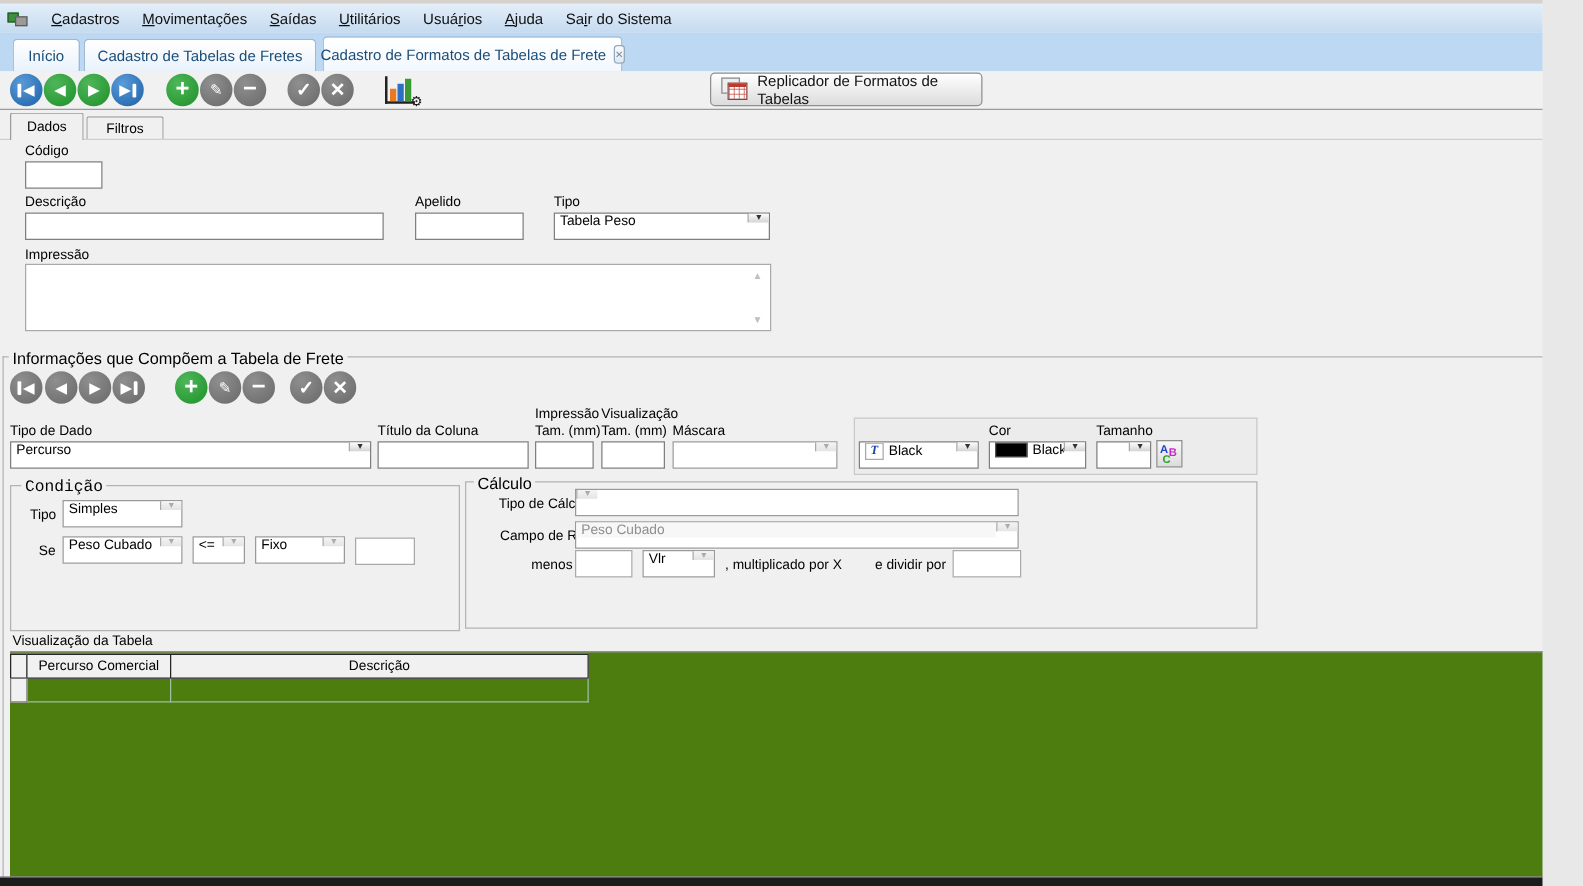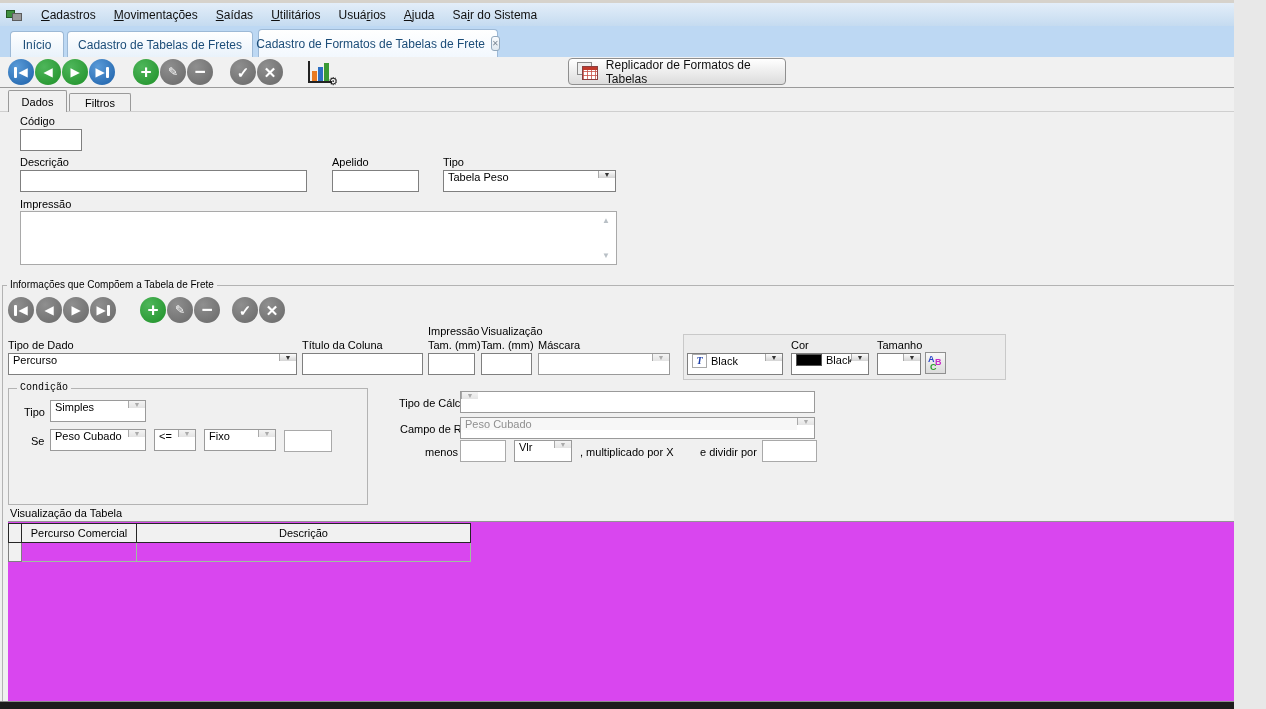--- a/index.html
+++ b/index.html
@@ -135,26 +135,26 @@
     border:1px solid #909090; background:linear-gradient(#f8f8f8,#dcdcdc);
     cursor:default;
   }
   .font-btn span { position:absolute; font-weight:bold; font-size:9px; line-height:1; }
   .font-btn .fa { left:2px; top:2px;  color:#2843c8; }
   .font-btn .fb { left:9px; top:5px;  color:#c828c8; }
   .font-btn .fc { left:4px; top:10px; color:#28a028; }
 
   
   .gbox { position:absolute; border:1px solid #b3b3b3; }
-  .gbox-title { position:absolute; top:-7px; background:#f0f0f0; padding:0 3px; white-space:nowrap; font-size:10px; }
+  .gbox-title { position:absolute; top:-7px; background:#f0f0f0; padding:0 3px; white-space:nowrap; font-size:13px; }
 
   .fontpanel { position:absolute; left:683px; top:334px; width:323px; height:46px; background:#ececec; border:1px solid #c9c9c9; }
 
   
-  .gridwrap { position:absolute; left:8px; top:521px; width:1256px; height:181px; background:#d946ef; border-top:1px solid #949494;padding-left:26px; }
+  .gridwrap { position:absolute; left:8px; top:521px; width:1256px; height:181px; background:#4d7c0f; border-top:1px solid #949494;padding-left:26px; }
   .gh { position:absolute; top:1px; height:20px; background:#f1f1f1; border:1px solid #262626; text-align:center; line-height:18px; font-size:11px; }
   .gr { position:absolute; top:21px; height:19px; }
   .gr.sel { background:#f1f1f1; border:1px solid #7f7f7f; border-top:none; }
   .gr.cell { border-right:1px solid #9fbf9f; border-bottom:1px solid #9fbf9f; }
 
   .bottom-line { position:absolute; left:0; top:701px; width:1266px; height:1px; background:#8c8c8c; }
   .bottom-bar  { position:absolute; left:0; top:702px; width:1266px; height:7px; background:#1c1c1c; }
   .right-edge  { position:absolute; left:1264px; top:3px; width:2px; height:699px; background:#c7c7c7; }
 </style>
 </head>
@@ -372,20 +372,23 @@
   <div class="combo dis" style="left:154px; top:429px; width:42px;">
     <span class="cfield">&lt;=</span>
     <span class="carrow">▼</span>
   </div>
   <div class="combo dis" style="left:204px; top:429px; width:72px;">
     <span class="cfield">Fixo</span>
     <span class="carrow">▼</span>
   </div>
   <input class="tin soft" style="left: 284px; top: 430px; width: 48px;">
 
+  <div class="gbox" style="left:372px; top:385px; width:634px; height:118px;">
+    <span class="gbox-title" style="left:6px;">Cálculo</span>
+  </div>
   <span class="lbl" style="left:399px; top:397px;">Tipo de Cálculo</span>
   <div class="combo dis" style="left:460px; top:391px; width:355px;">
     <span class="carrow">▼</span>
   </div>
   <span class="lbl" style="left:400px; top:423px;">Campo de Ref.</span>
   <div class="combo dis graytxt" style="left:460px; top:417px; width:355px;">
     <span class="cfield">Peso Cubado</span>
     <span class="carrow">▼</span>
   </div>
   <span class="lbl" style="left:425px; top:446px;">menos</span>

